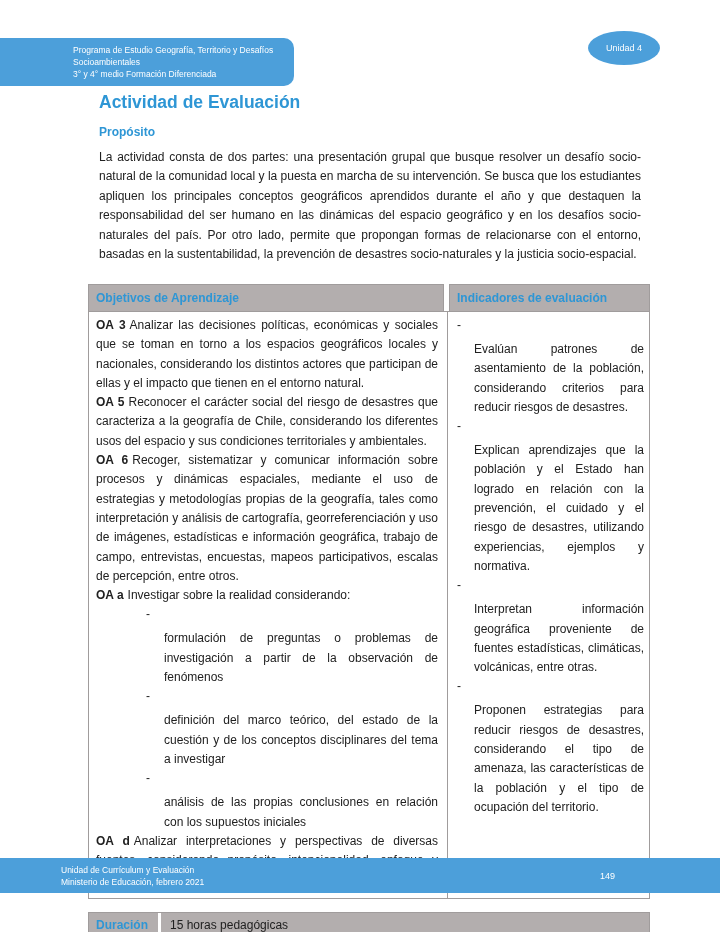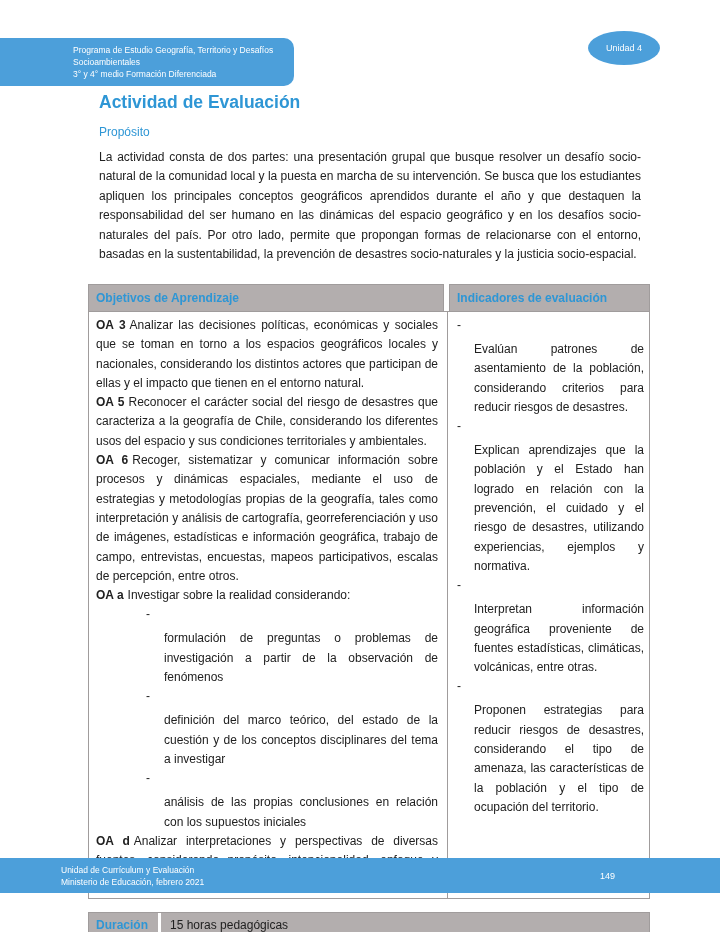--- a/index.html
+++ b/index.html
@@ -28,21 +28,21 @@
     background:var(--accent-blue);border-radius:50%;
     color:#ffffff;font-size:9px;display:flex;align-items:center;justify-content:center;
   }
   
   .page-title{
     position:absolute;left:99px;top:92px;
     color:var(--heading-blue);font-size:17.5px;font-weight:bold;
   }
   .purpose-heading{
     position:absolute;left:99px;top:125px;
-    color:var(--heading-blue);font-size:12px;font-weight:normal;
+    color:var(--heading-blue);font-size:12px;font-weight:bold;
   }
   .purpose-text{
     position:absolute;left:99px;top:148px;width:542px;
     font-size:12px;line-height:19.4px;text-align:justify;
   }
   
   .eval-table{position:absolute;left:88px;top:284px;width:562px;}
   .t-head{
     display:grid;grid-template-columns:356px 201px;column-gap:5px;
   }

